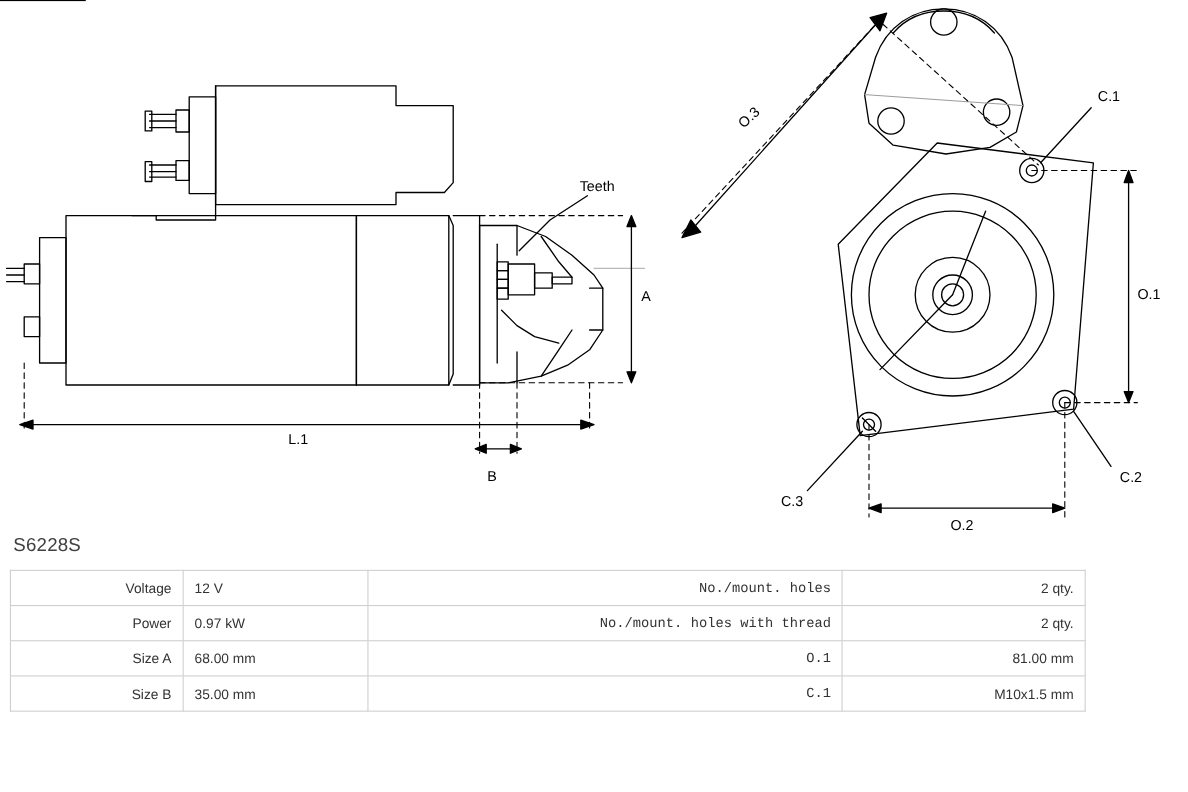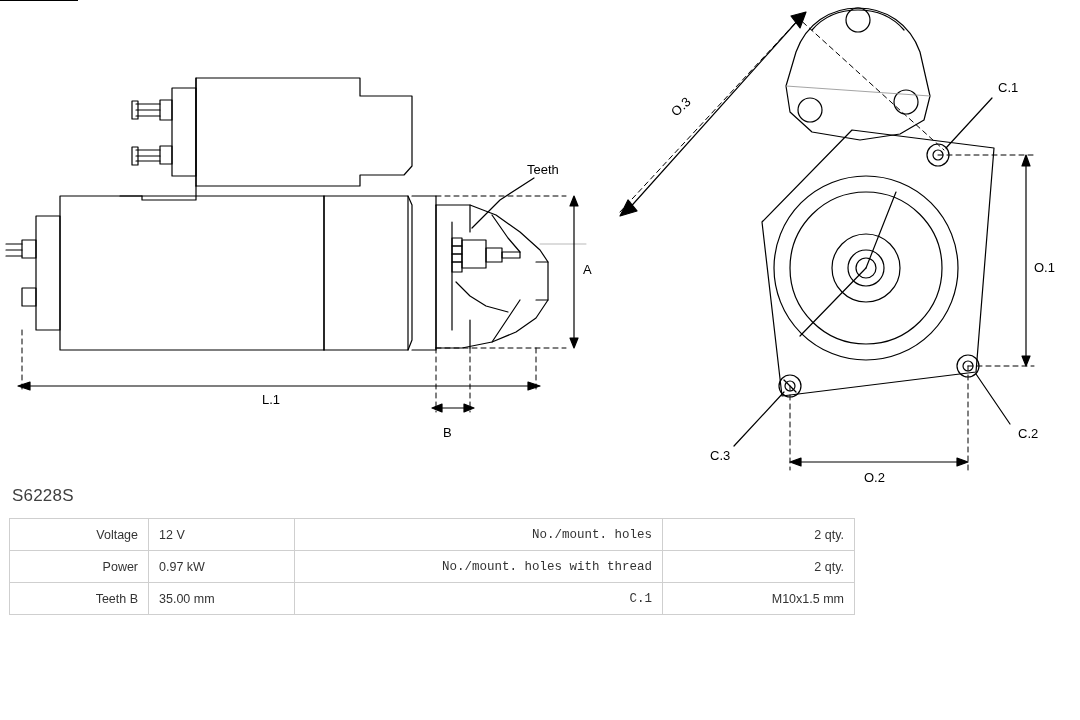--- a/index.html
+++ b/index.html
@@ -44,21 +44,21 @@
     top: 486px;
     font-size: 17px;
     color: #404040;
     font-family: Liberation Sans, sans-serif;
     letter-spacing: 0.2px;
   }
   table.specs {
     position: absolute;
     left: 9px;
     top: 518px;
-    width: 846px;
+    width: 978px;
     border-collapse: collapse;
     font-size: 12.5px;
     border-radius: 23px;
   }
   table.specs td {
     border: 1px solid #cfcfcf;
     height: 31px;
     padding: 0 10px;
     vertical-align: middle;
     background: #ffffff;
@@ -268,21 +268,27 @@
         <td class="label-wide">No./mount. holes</td>
         <td class="value-wide">2 qty.</td>
       </tr>
       <tr>
         <td class="label">Power</td>
         <td class="value">0.97 kW</td>
         <td class="label-wide">No./mount. holes with thread</td>
         <td class="value-wide">2 qty.</td>
       </tr>
       <tr>
-        <td class="label">Teeth B</td>
+        <td class="label">Size A</td>
+        <td class="value">68.00 mm</td>
+        <td class="label-wide">O.1</td>
+        <td class="value-wide">81.00 mm</td>
+      </tr>
+      <tr>
+        <td class="label">Size B</td>
         <td class="value">35.00 mm</td>
         <td class="label-wide">C.1</td>
         <td class="value-wide">M10x1.5 mm</td>
       </tr>
     </tbody>
   </table>
 
 </div>
 
 </body></html>

